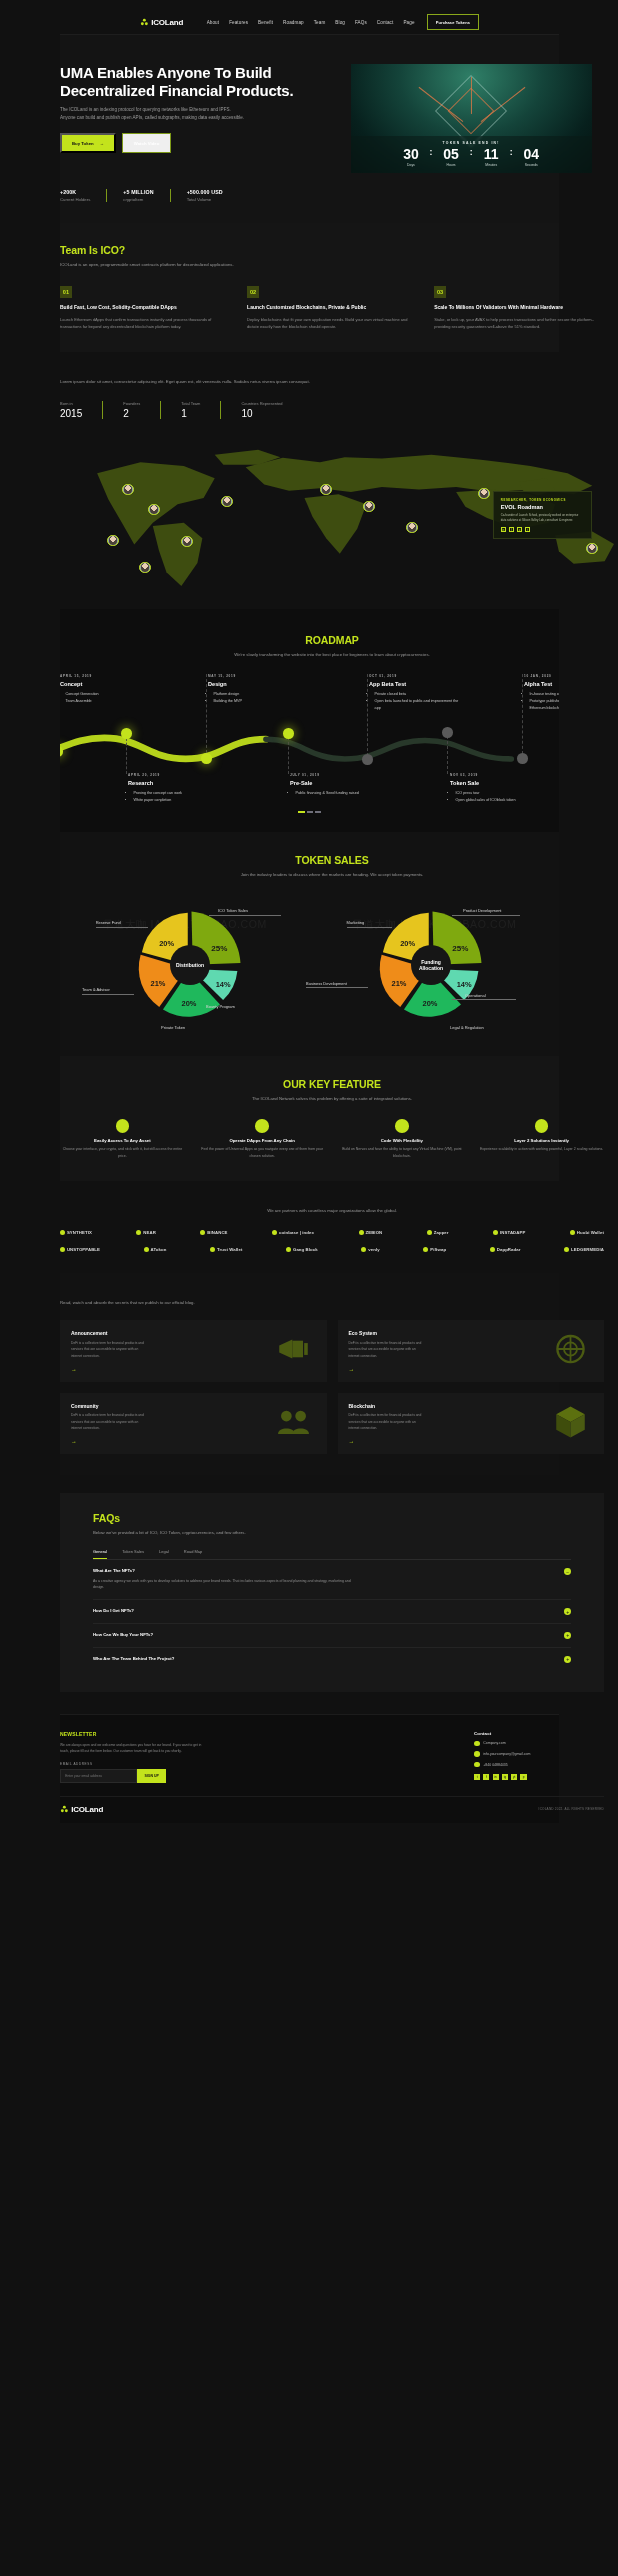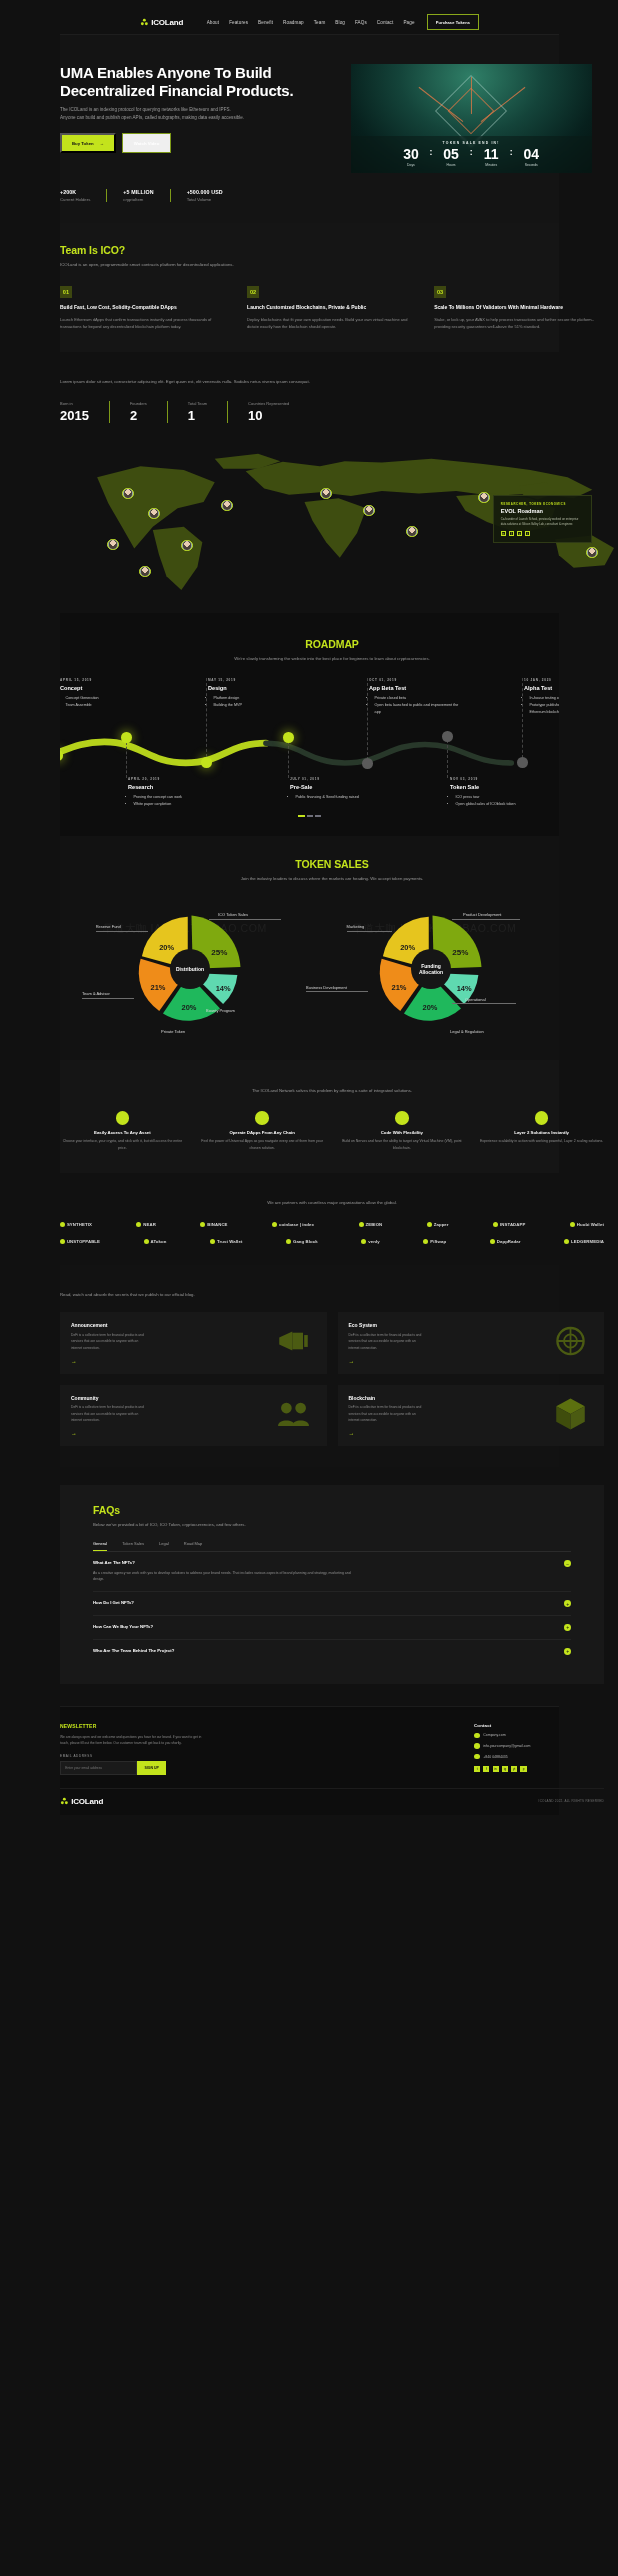--- a/index.html
+++ b/index.html
@@ -81,21 +81,21 @@
   }
   .ico-card h4 { font-size:5px; font-weight:700; margin-top:6.2px; line-height:1.5; }
   .ico-card p { font-size:4px; color:#8d8d8d; line-height:1.9; margin-top:4.3px; }
 
   
   .team-sec { background:#111; padding-top:21px; }
   .team-stats { display:flex; margin-top:15px; }
   .tstat { padding:0 20px; border-left:0.6px solid #7e9a18; }
   .tstat:first-child { padding-left:0; border-left:none; }
   .tstat .k { font-size:4px; color:#8c8c8c; }
-  .tstat .v { font-size:13px; font-weight:700; margin-top:1.9px; }
+  .tstat .v { font-size:10px; font-weight:400; margin-top:1.9px; }
 
   .map-wrap { position:relative; width:619px; height:179px; margin-top:11px; overflow:hidden; }
   .map-svg { position:absolute; inset:0; }
   .pin {
     position:absolute; width:11.8px; height:11.8px; border-radius:50%;
     border:1px solid #c3e31c; background:#8fa4ae; overflow:hidden;
   }
   .pin::after {
     content:""; position:absolute; left:50%; bottom:-3.1px; transform:translateX(-50%);
     border-left:1.9px solid transparent; border-right:1.9px solid transparent; border-top:3.1px solid #c3e31c;
@@ -559,20 +559,21 @@
         <div class="dlabel" style="left:-22px;top:87px">Business Development</div>
         <div class="dline" style="left:-22px;top:93px;width:62px"></div>
         <div class="dlabel" style="left:18.6px;top:26px">Marketing</div>
         <div class="dline" style="left:18.6px;top:33px;width:45px"></div>
       </div>
     </div>
   </div>
 
   <div class="feat-sec">
     <div class="container h-center">
+      <div class="h-yellow">OUR KEY FEATURE</div>
       <div class="sub-muted">The ICOLand Network solves this problem by offering a suite of integrated solutions.</div>
       <div class="feats">
         <div class="feat">
           <div class="ic" style="margin:0 auto 5.6px"></div>
           <h5>Easily Access To Any Asset</h5>
           <p>Choose your interface, your crypto, and stick with it, but still access the entire price.</p>
         </div>
         <div class="feat">
           <div class="ic" style="margin:0 auto 5.6px"></div>
           <h5>Operate DApps From Any Chain</h5>

